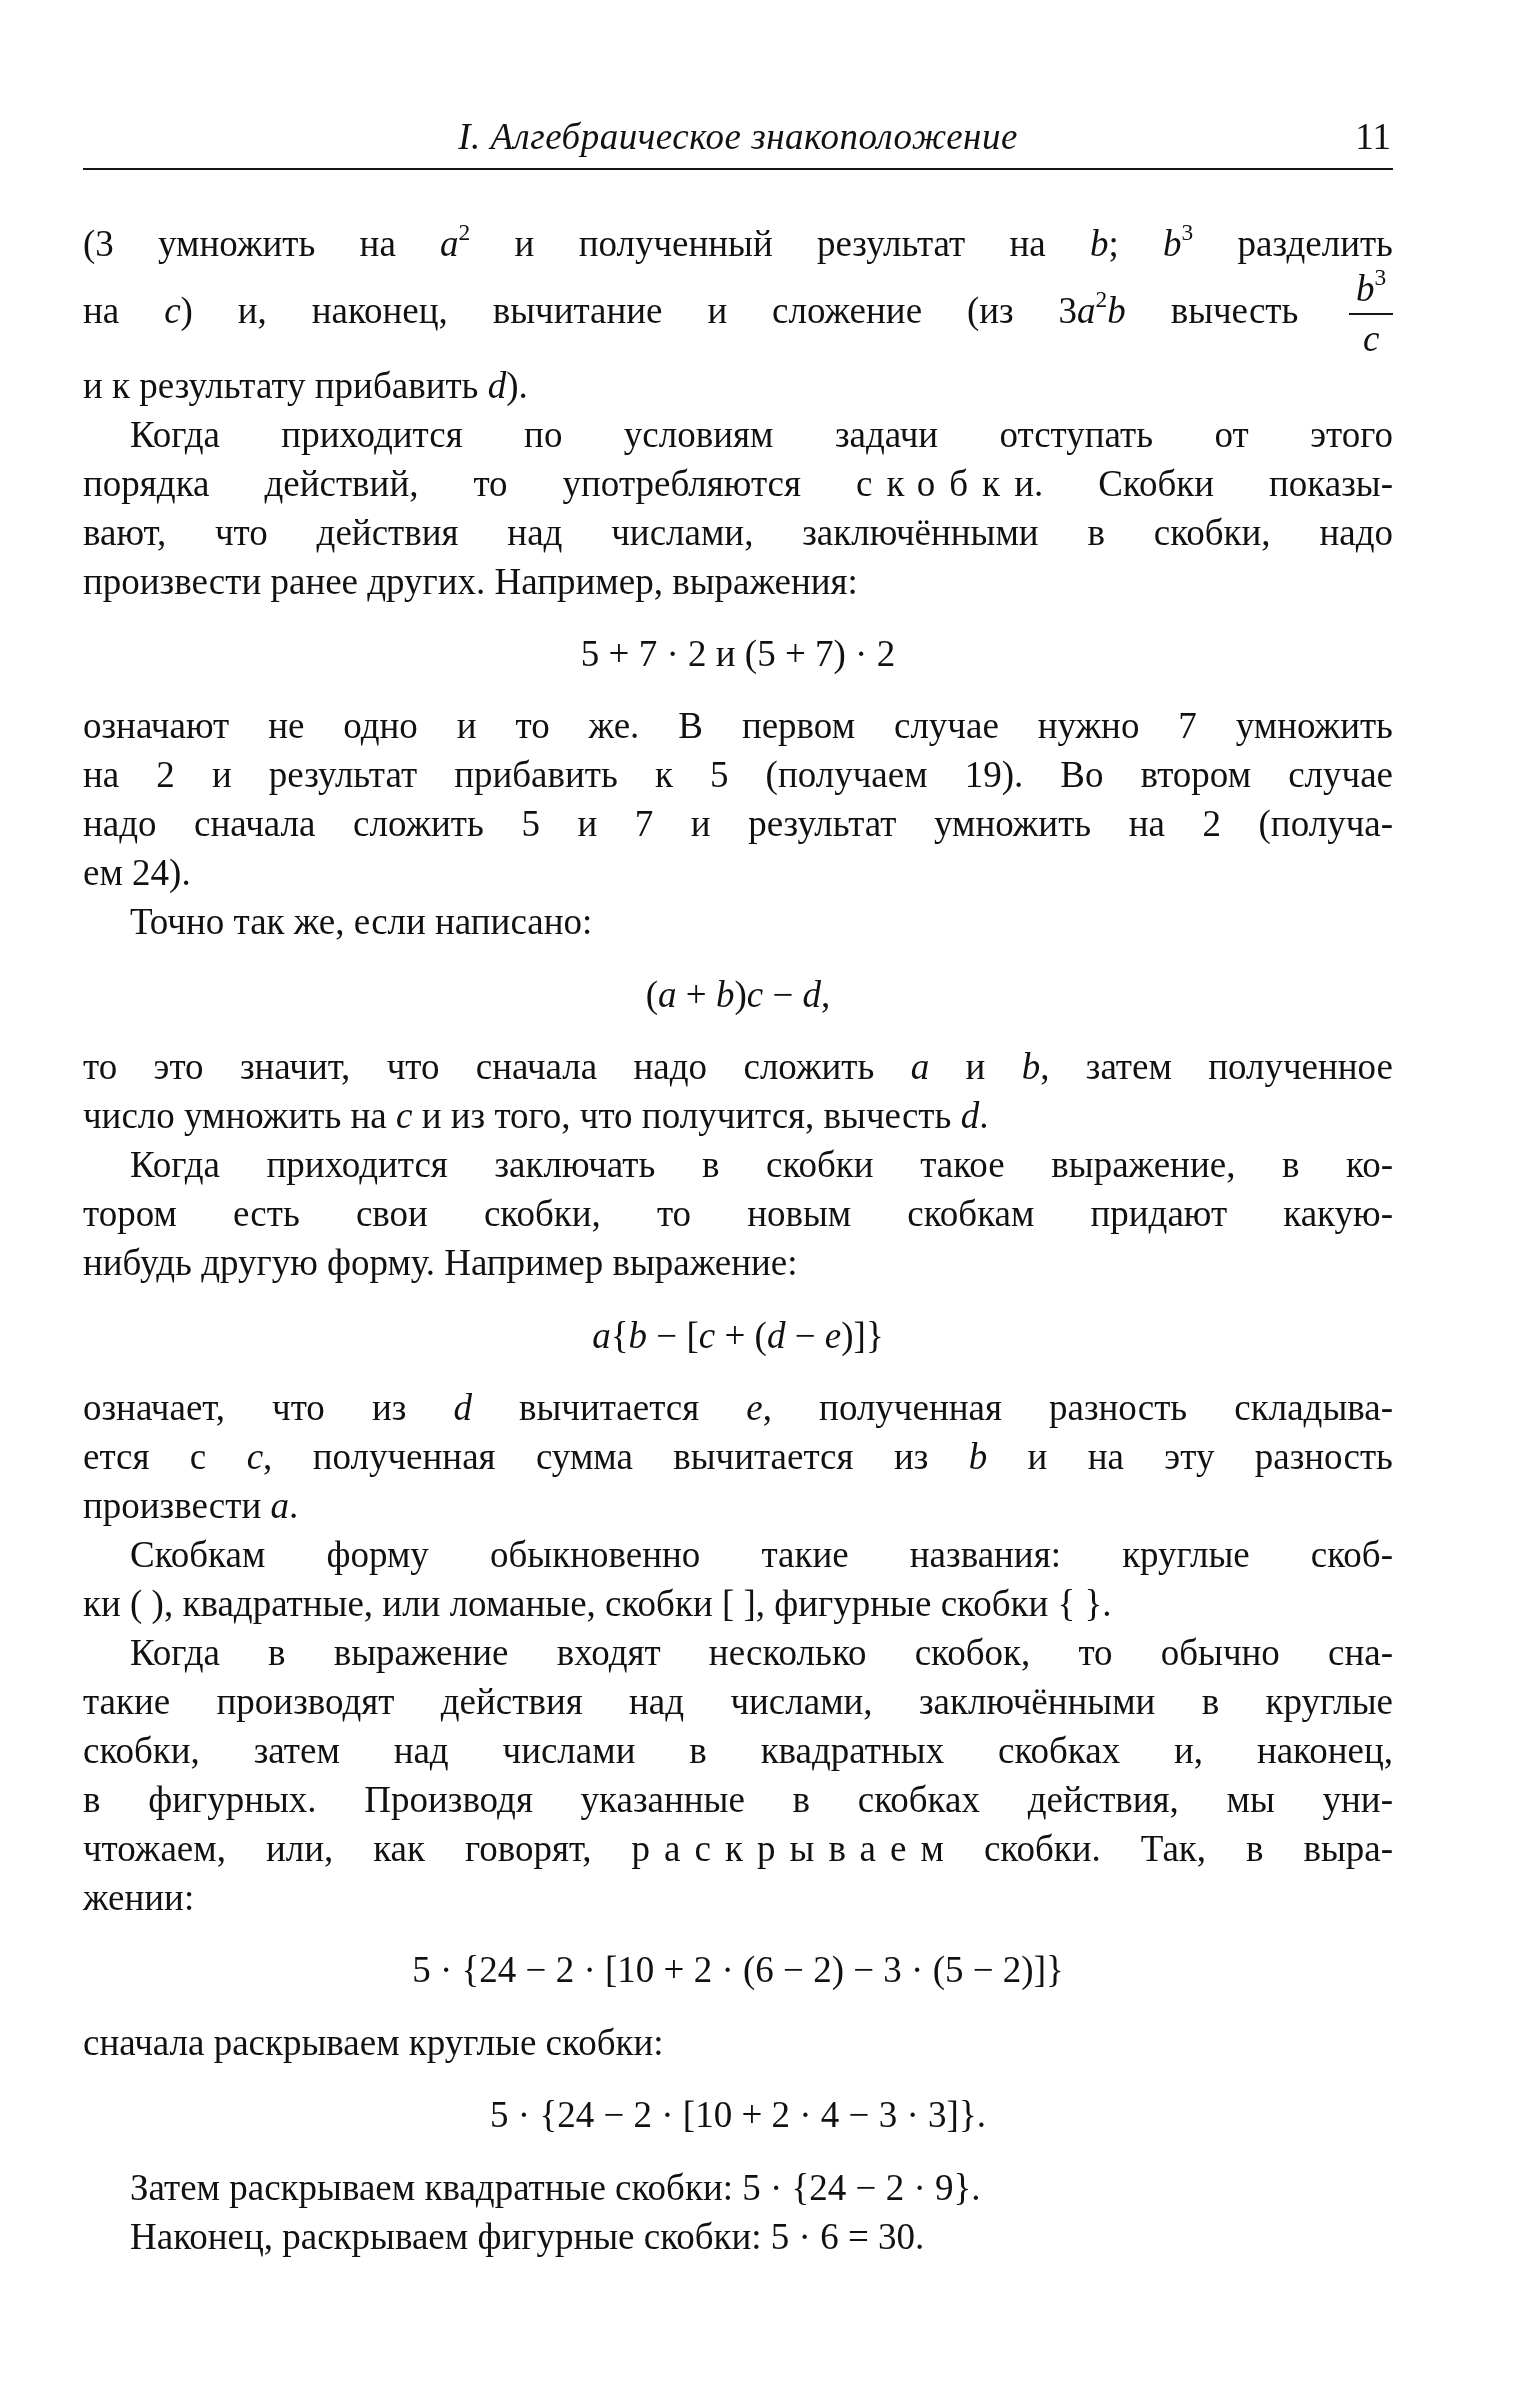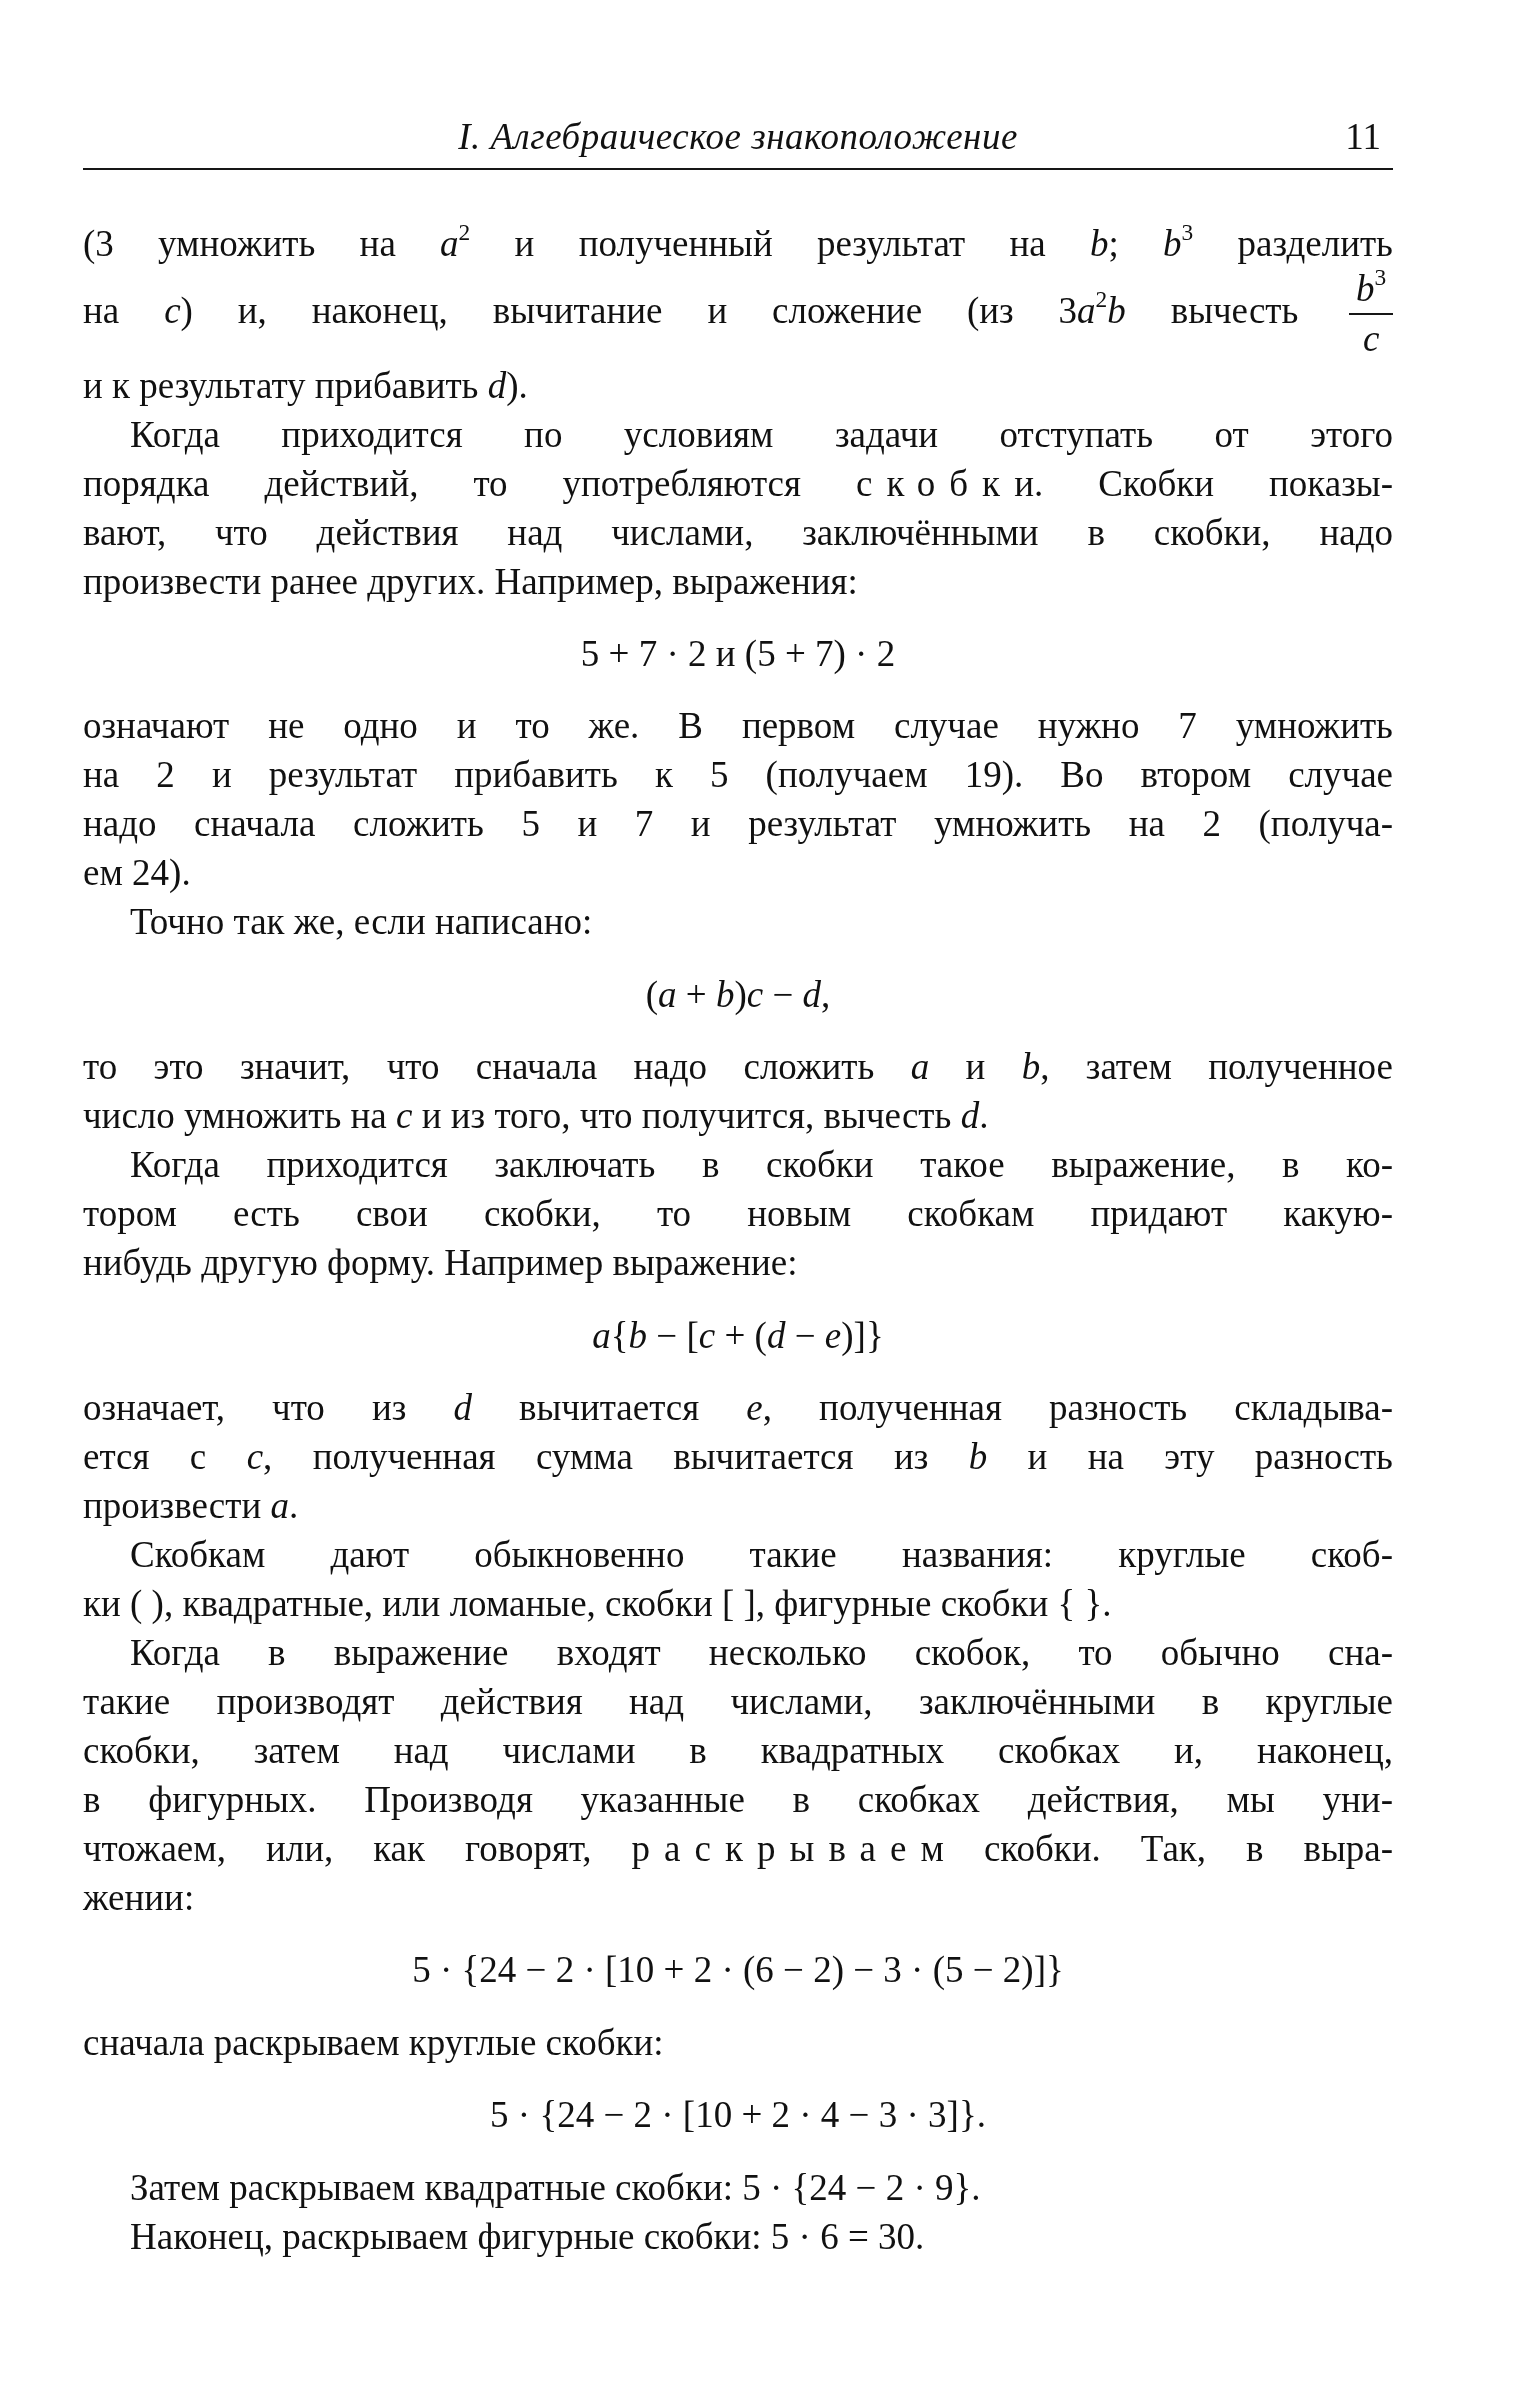--- a/index.html
+++ b/index.html
@@ -21,21 +21,21 @@
     padding-bottom: 9.8px;
     border-bottom: 2.9px solid #161616;
   }
   .running-header .title {
     font-style: italic;
     font-size: 37px;
     letter-spacing: 0.5px;
   }
   .running-header .pagenum {
     position: absolute;
-    right: 12px;
+    right: 2px;
     top: 0;
     font-style: normal;
     font-size: 37px;
   }
   .body-text { margin-top: 49px; }
   .line {
     line-height: 49px;
     text-align: justify;
     text-align-last: justify;
     white-space: normal;
@@ -113,21 +113,21 @@
         <div class="line"><span class="tr">тором есть свои скобки, то новым скобкам придают какую-</span></div>
         <div class="line last"><span class="tr">нибудь другую форму. Например выражение:</span></div>
       </div>
       <div class="formula"><span class="mi">a</span><span class="tr">{</span><span class="mi">b</span><span class="tr"> − [</span><span class="mi">c</span><span class="tr"> + (</span><span class="mi">d</span><span class="tr"> − </span><span class="mi">e</span><span class="tr">)]}</span></div>
       <div class="p">
         <div class="line"><span class="tr">означает, что из </span><span class="mi">d</span><span class="tr"> вычитается </span><span class="mi">e</span><span class="tr">, полученная разность складыва-</span></div>
         <div class="line"><span class="tr">ется с </span><span class="mi">c</span><span class="tr">, полученная сумма вычитается из </span><span class="mi">b</span><span class="tr"> и на эту разность</span></div>
         <div class="line last"><span class="tr">произвести </span><span class="mi">a</span><span class="tr">.</span></div>
       </div>
       <div class="p indent">
-        <div class="line"><span class="tr">Скобкам дают обыкновенно такие названия: круглые скоб-</span></div>
+        <div class="line"><span class="tr">Скобкам форму обыкновенно такие названия: круглые скоб-</span></div>
         <div class="line last"><span class="tr">ки ( ), квадратные, или ломаные, скобки [ ], фигурные скобки { }.</span></div>
       </div>
       <div class="p indent">
         <div class="line"><span class="tr">Когда в выражение входят несколько скобок, то обычно сна-</span></div>
         <div class="line"><span class="tr">такие производят действия над числами, заключёнными в круглые</span></div>
         <div class="line"><span class="tr">скобки, затем над числами в квадратных скобках и, наконец,</span></div>
         <div class="line"><span class="tr">в фигурных. Производя указанные в скобках действия, мы уни-</span></div>
         <div class="line"><span class="tr">чтожаем, или, как говорят, </span><span class="sp">раскрываем</span><span class="tr"> скобки. Так, в выра-</span></div>
         <div class="line last"><span class="tr">жении:</span></div>
       </div>

